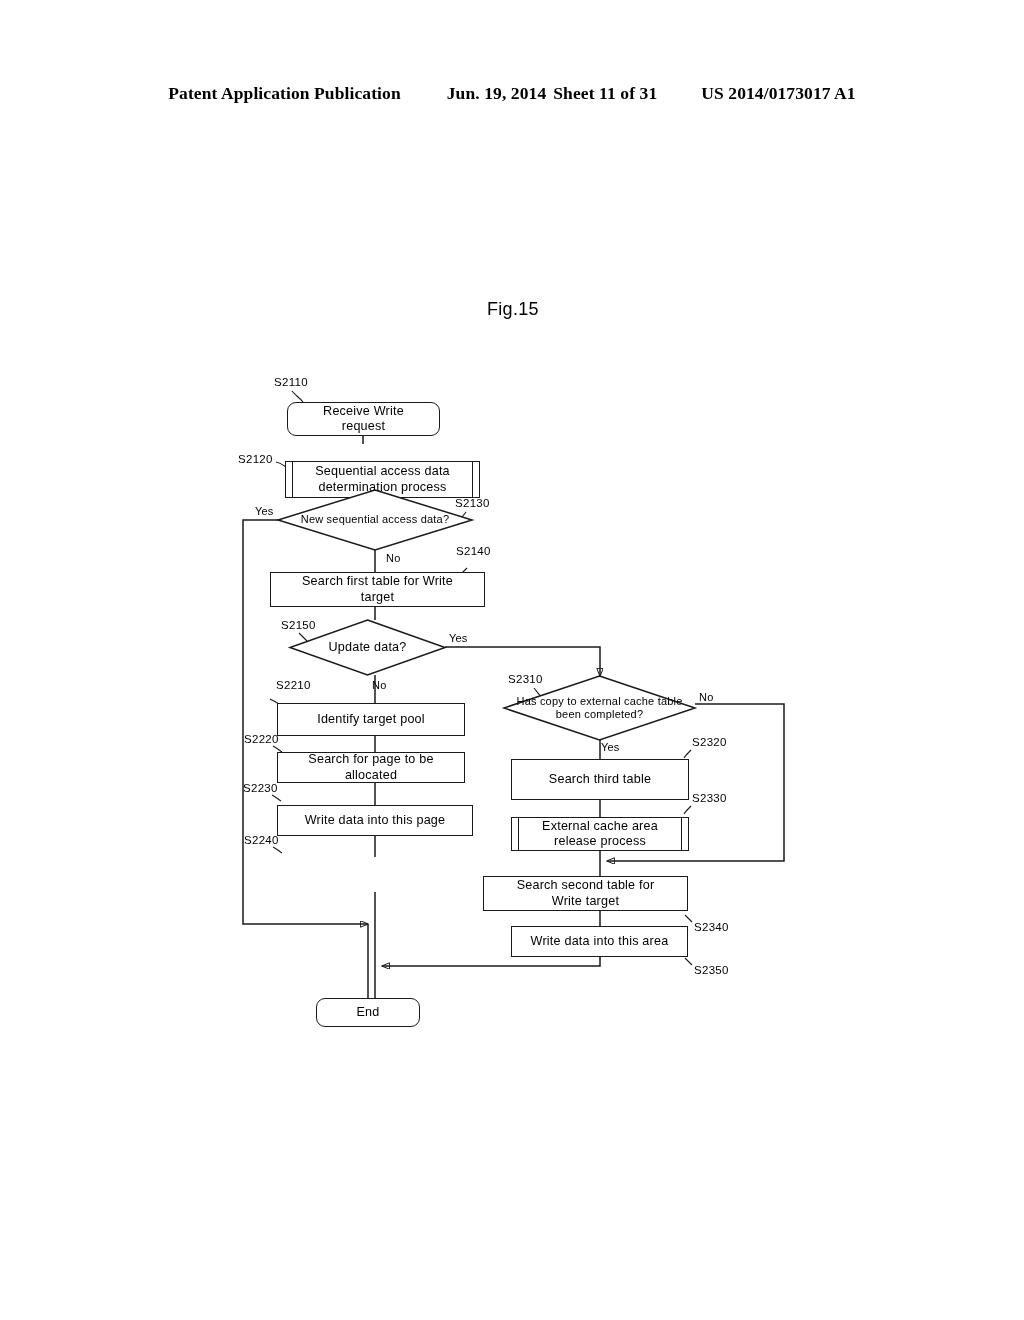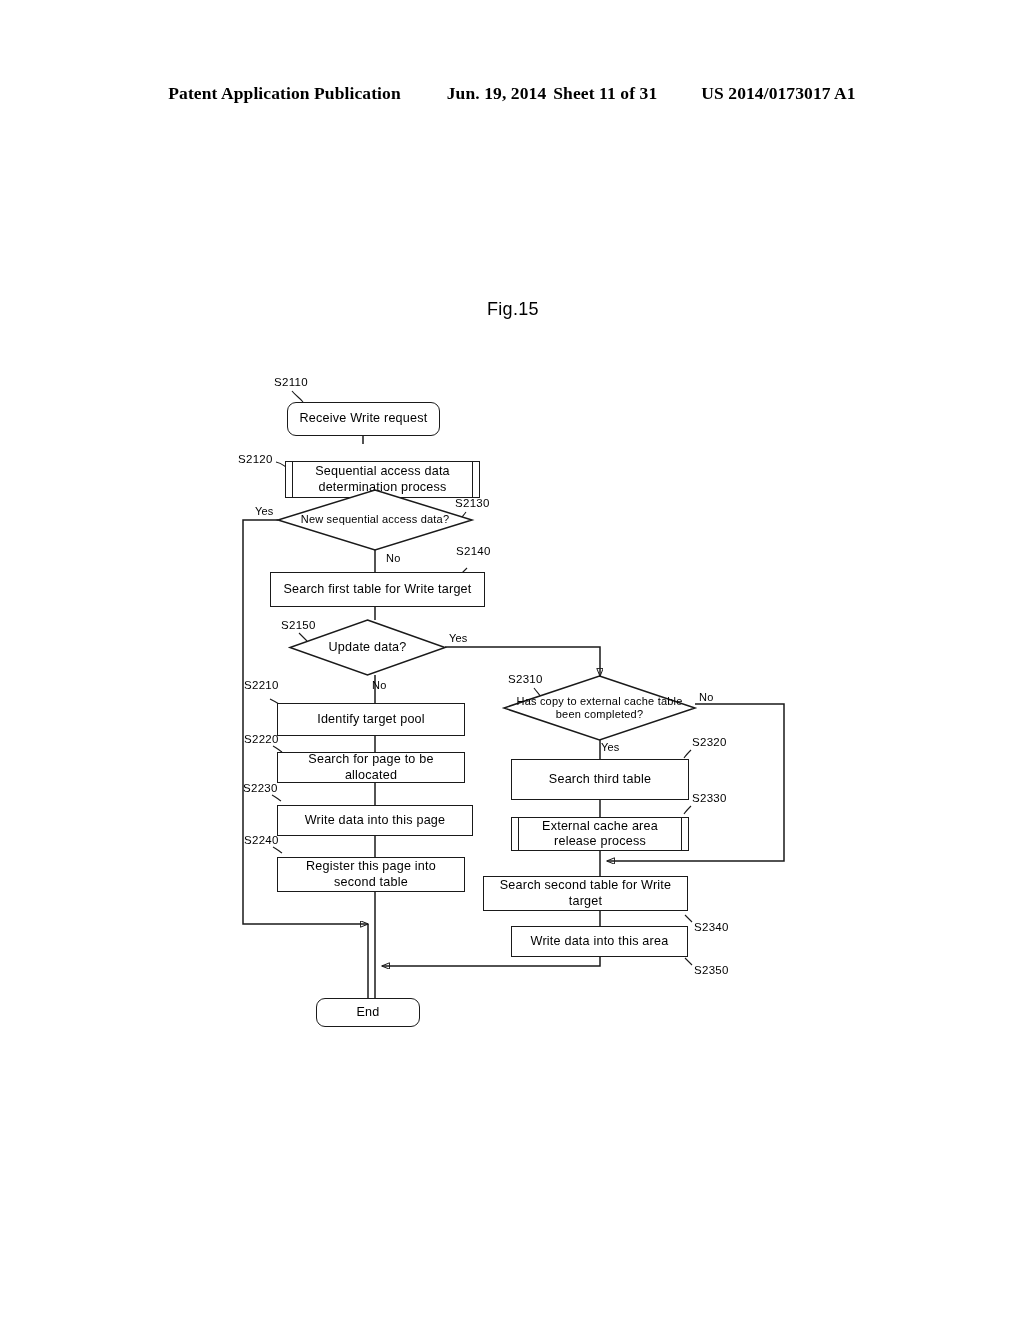--- a/index.html
+++ b/index.html
@@ -58,21 +58,21 @@
     box-sizing: border-box;
     border: 1.4px solid #1a1a1a;
     background: #ffffff;
     display: flex;
     align-items: center;
     justify-content: center;
     text-align: center;
     font-size: 12.6px;
     line-height: 1.22;
     letter-spacing: 0.2px;
-    padding: 0 10px;
+    padding: 0 18px;
     z-index: 3;
   }
   .node.terminator {
     border-radius: 9px;
   }
   
   .node.subroutine::before,
   .node.subroutine::after {
     content: "";
     position: absolute;
@@ -247,23 +247,20 @@
   </div>
 
   <div class="node" style="left:277px; top:752px; width:188px; height:31px;">
     <span>Search for page to be allocated</span>
   </div>
 
   <div class="node" style="left:277px; top:805px; width:196px; height:31px;">
     <span>Write data into this page</span>
   </div>
 
-  <div class="node" style="left:277px; top:857px; width:188px; height:35px;">
-    <span>Register this page into second table</span>
-  </div>
 
   <div class="decision small" style="left:504px; top:676px; width:191px; height:64px;">
     <svg width="191" height="64" viewBox="0 0 191 64">
       <polygon points="95.5,0 191,32 95.5,64 0,32" fill="#ffffff" stroke="#1a1a1a" stroke-width="1.5"></polygon>
     </svg>
     <div class="d-text">Has copy to external cache table been completed?</div>
   </div>
 
   <div class="node subroutine" style="left:511px; top:817px; width:178px; height:34px;">
     <span>External cache area release process</span>
@@ -283,21 +280,21 @@
 
   <div class="node terminator" style="left:316px; top:998px; width:104px; height:29px;">
     <span>End</span>
   </div>
 
   <div class="steplabel" style="left:274px; top:376px;">S2110</div>
   <div class="steplabel" style="left:238px; top:453px;">S2120</div>
   <div class="steplabel" style="left:455px; top:497px;">S2130</div>
   <div class="steplabel" style="left:456px; top:545px;">S2140</div>
   <div class="steplabel" style="left:281px; top:619px;">S2150</div>
-  <div class="steplabel" style="left:244px; top:679px;">S2210</div>
+  <div class="steplabel" style="left:244px; top:679px;padding-left:32px;">S2210</div>
   <div class="steplabel" style="left:244px; top:733px;">S2220</div>
   <div class="steplabel" style="left:243px; top:782px;">S2230</div>
   <div class="steplabel" style="left:244px; top:834px;">S2240</div>
   <div class="steplabel" style="left:508px; top:673px;">S2310</div>
   <div class="steplabel" style="left:692px; top:736px;">S2320</div>
   <div class="steplabel" style="left:692px; top:792px;">S2330</div>
   <div class="steplabel" style="left:694px; top:921px;">S2340</div>
   <div class="steplabel" style="left:694px; top:964px;">S2350</div>
 
   <div class="branchlabel" style="left:255px; top:505px;">Yes</div>

